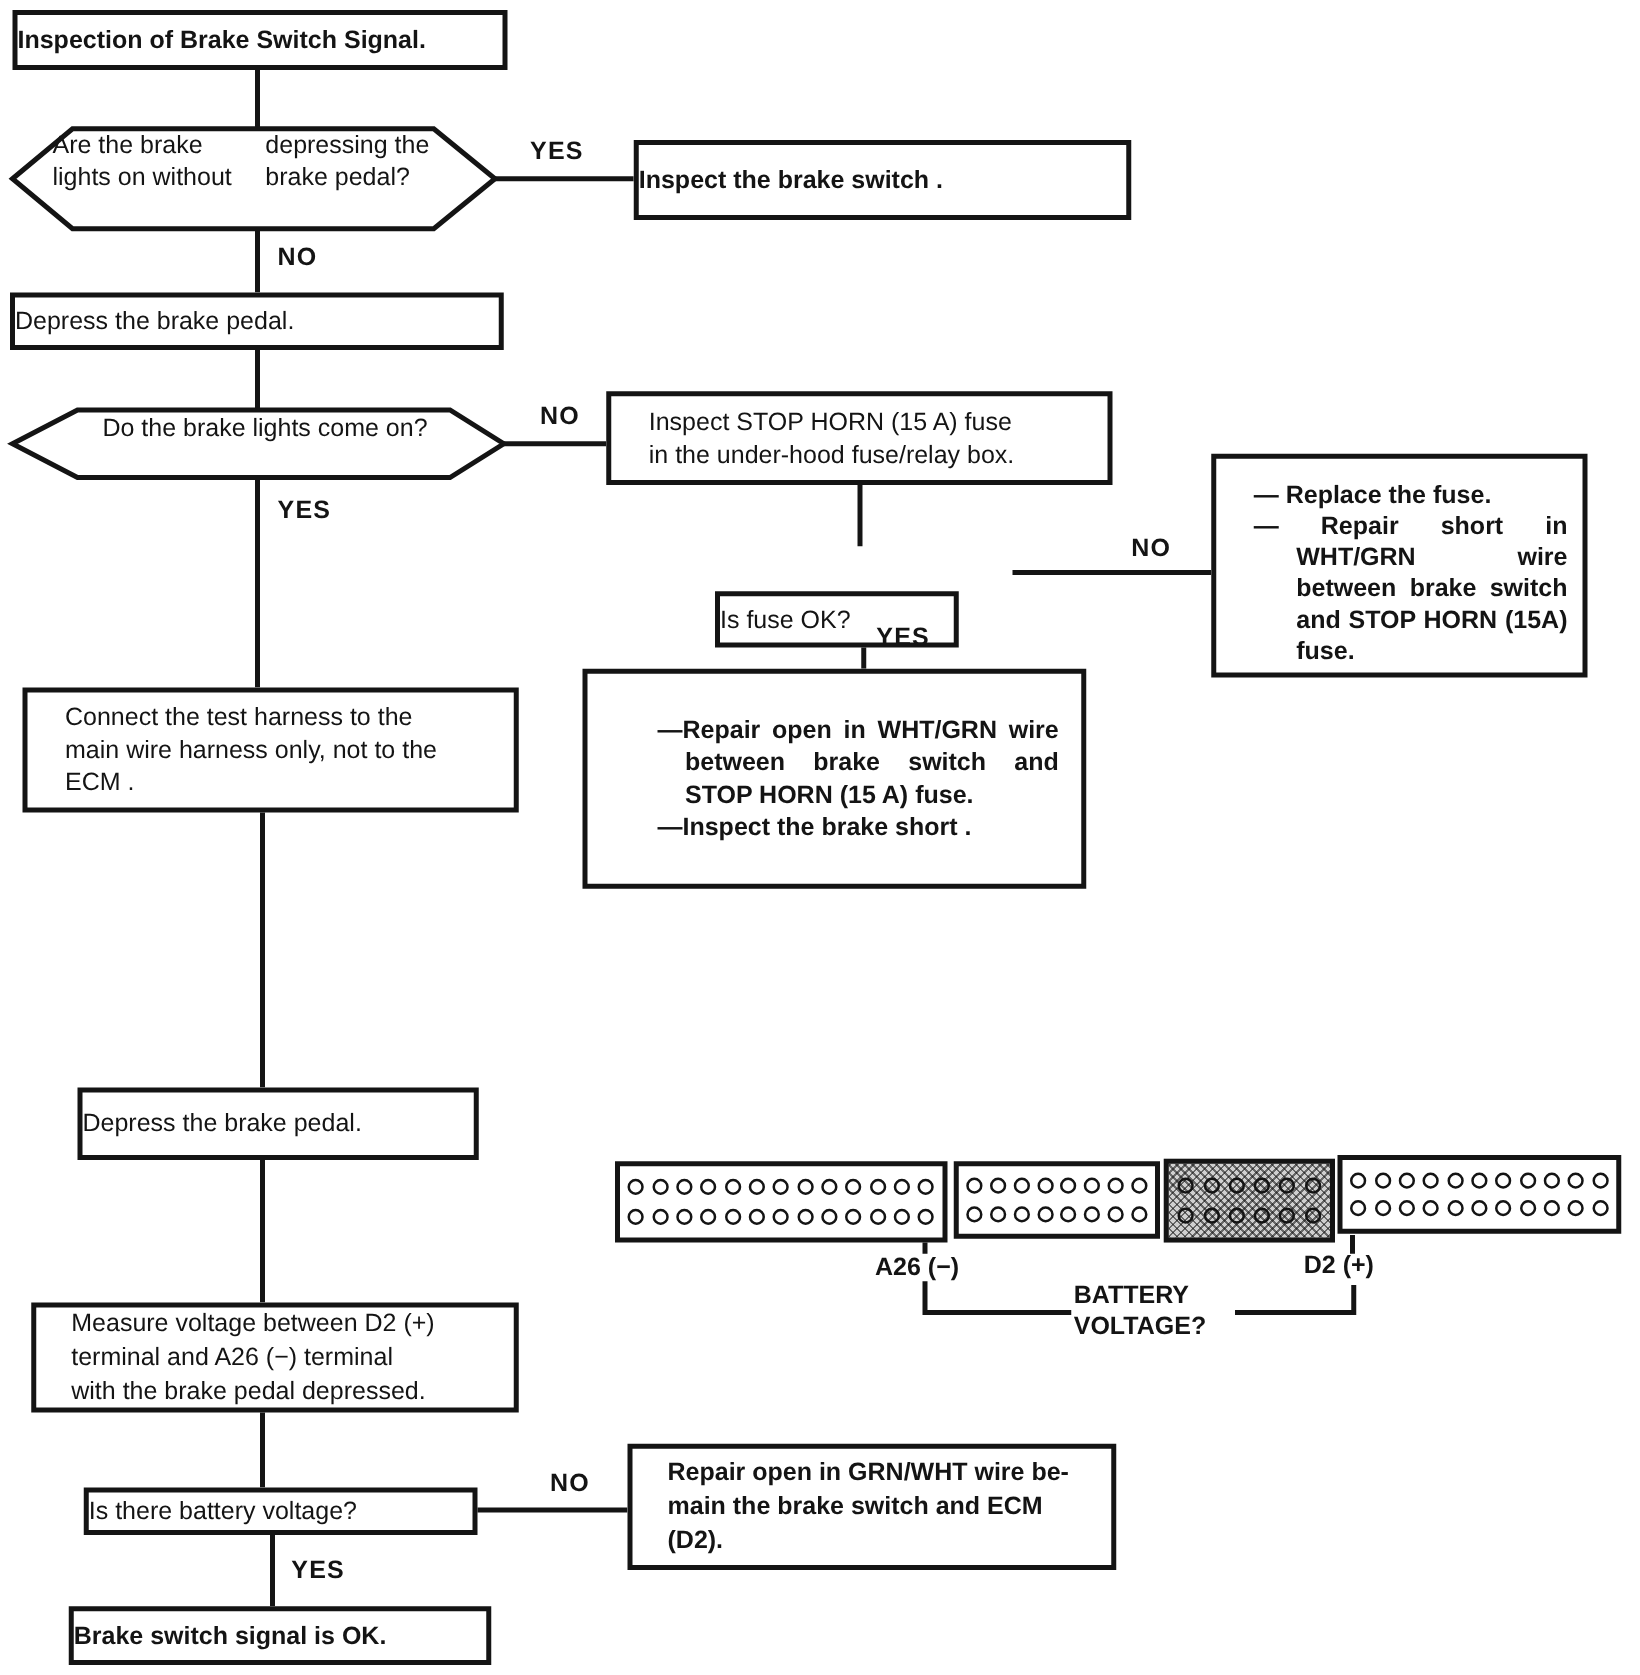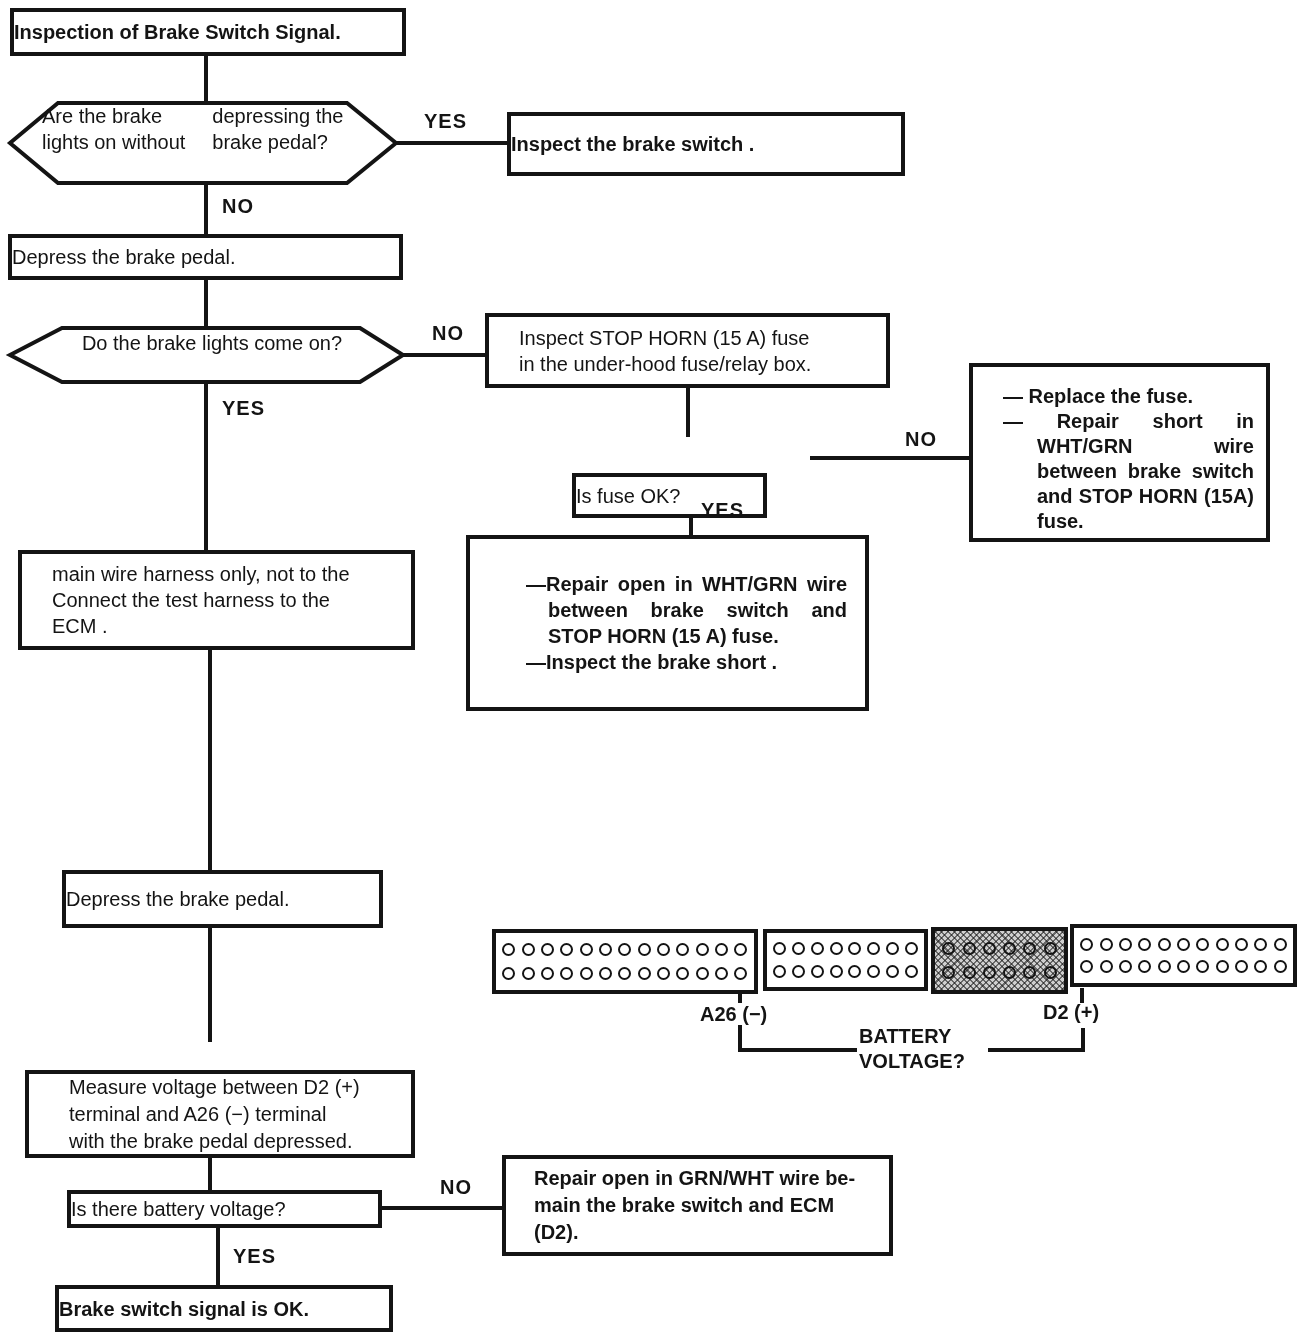--- a/index.html
+++ b/index.html
@@ -122,22 +122,22 @@
     <div class="bullet hang34">—  Replace the fuse.</div>
     <div class="bullet hang34">—  Repair short in WHT/GRN wire between brake switch and STOP HORN (15A) fuse.</div>
   </div>
 
   <div class="box bold bullets" style="left:466px; top:535px; width:403px; height:176px; padding:8px 18px 8px 56px; line-height:26px;">
     <div class="bullet hang22">—Repair open in WHT/GRN wire between brake switch and STOP HORN (15 A) fuse.</div>
     <div class="bullet hang22">—Inspect the brake short .</div>
   </div>
 
   <div class="box" style="left:18px; top:550px; width:397px; height:100px; padding-left:30px;">
+    <div>Connect the test harness to the</div>
     <div>main wire harness only, not to the</div>
-    <div>Connect the test harness to the</div>
     <div>ECM .</div>
   </div>
 
   <div class="box center" style="left:62px; top:870px; width:321px; height:58px;">
     <div>Depress the brake pedal.</div>
   </div>
 
   <div>
     <div class="seg" style="left:492px; top:929px; width:266px; height:65px;">
         <div class="pin-row">
@@ -241,21 +241,21 @@
       </div>
   </div>
 
   <div class="conn-lbl" style="left:700px; top:1001px;">A26 (−)</div>
   <div class="conn-lbl" style="left:1043px; top:999px;">D2 (+)</div>
   <div class="conn-lbl" style="left:859px; top:1024px; line-height:25px;">
     <div>BATTERY</div>
     <div>VOLTAGE?</div>
   </div>
 
-  <div class="box" style="left:25px; top:1042px; width:390px; height:88px; padding-left:40px; line-height:27px;margin-top:28px;">
+  <div class="box" style="left:25px; top:1042px; width:390px; height:88px; padding-left:28px; line-height:27px;">
     <div>Measure voltage between D2 (+)</div>
     <div>terminal and A26 (−) terminal</div>
     <div>with the brake pedal depressed.</div>
   </div>
 
   <div class="box center" style="left:67px; top:1190px; width:315px; height:38px;">
     <div>Is there battery voltage?</div>
   </div>
 
   <div class="lbl" style="left:440px; top:1174px;">NO</div>

